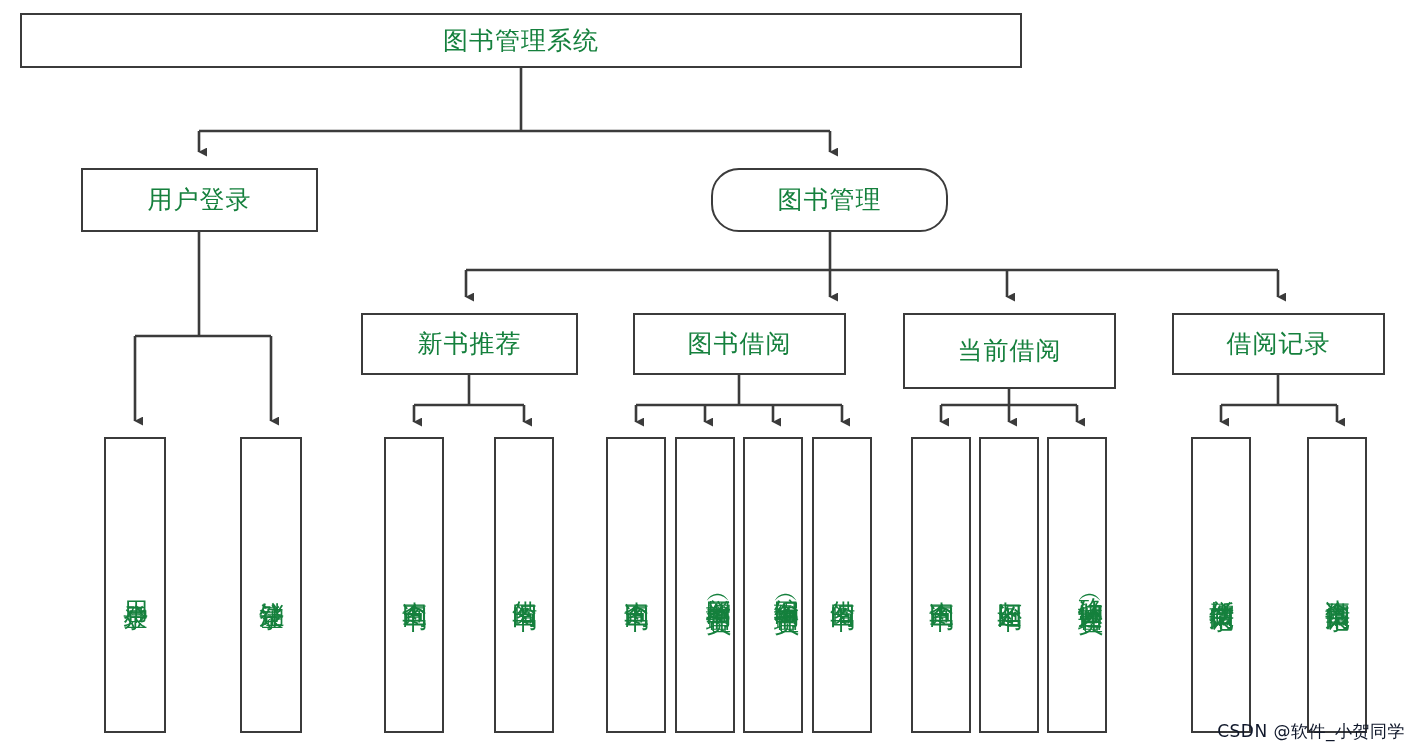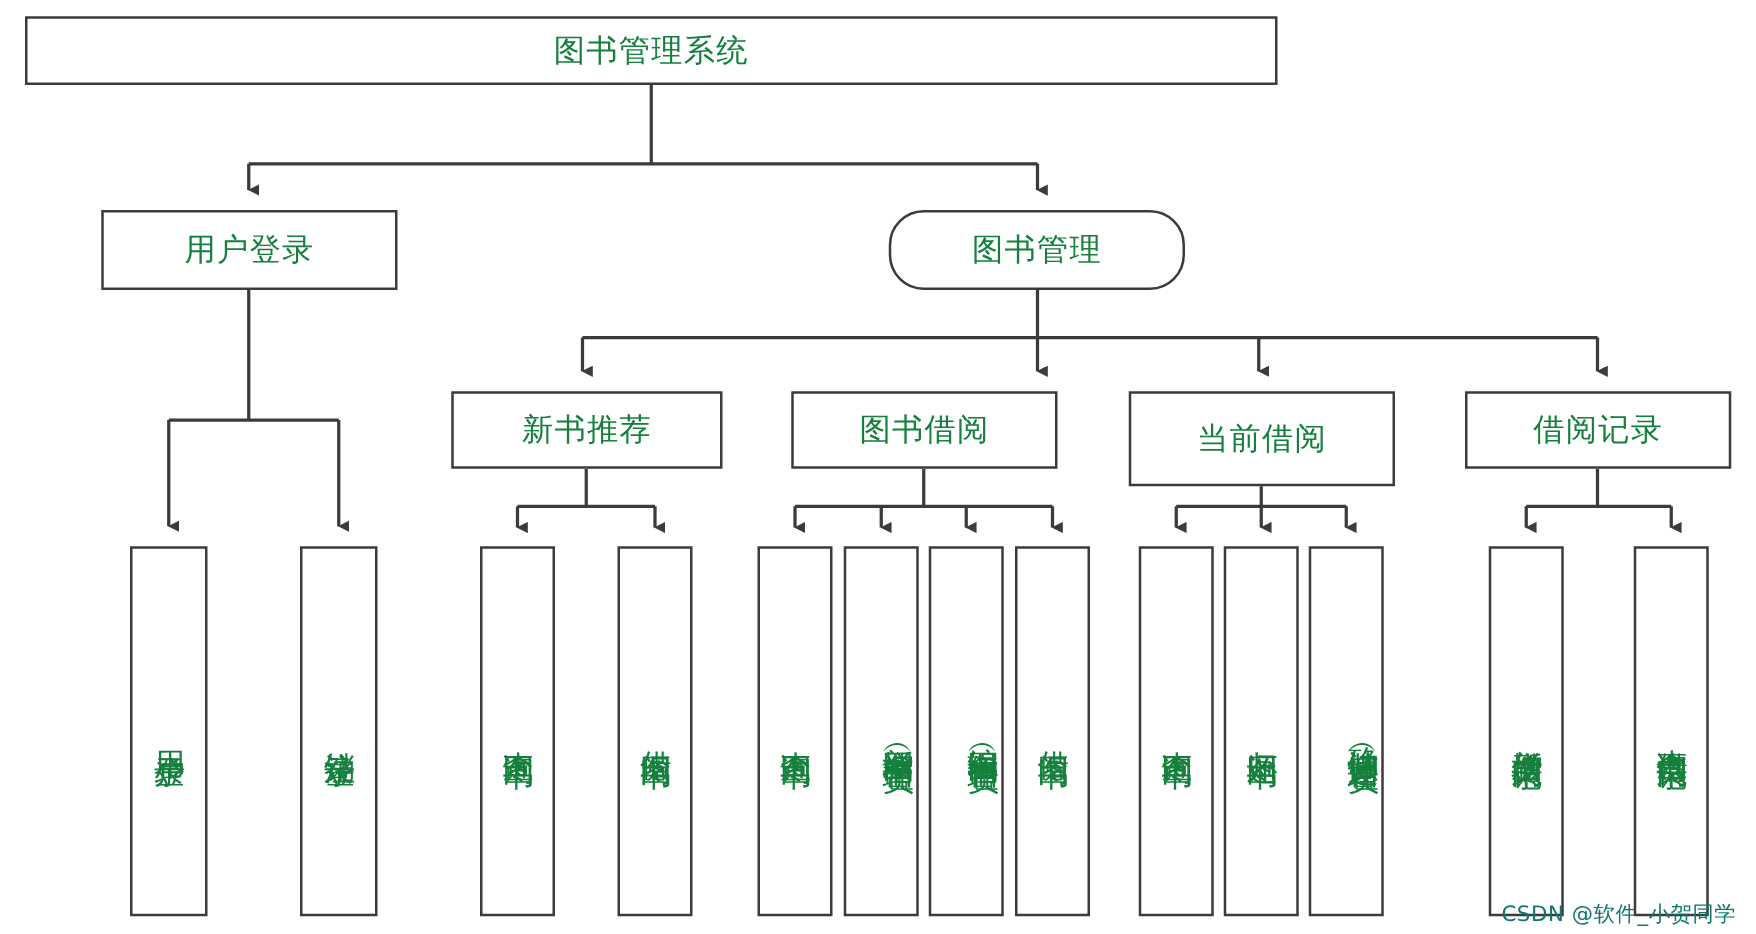--- a/index.html
+++ b/index.html
@@ -61,24 +61,24 @@
   }
   .label {
     display: block;
     white-space: pre-line;
   }
   .node-v .label {
     white-space: normal;
   }
   #watermark {
     position: absolute;
-    right: 16px;
+    right: 0;
     bottom: 4px;
     font-size: 17px;
-    color: #0f766e;
+    color: #0f172a;
     letter-spacing: 0.5px;
     z-index: 5;
     font-family: "DejaVu Sans", "Liberation Sans", sans-serif;
   }
 </style>
 </head>
 <body>
 
 <div id="canvas">
 

